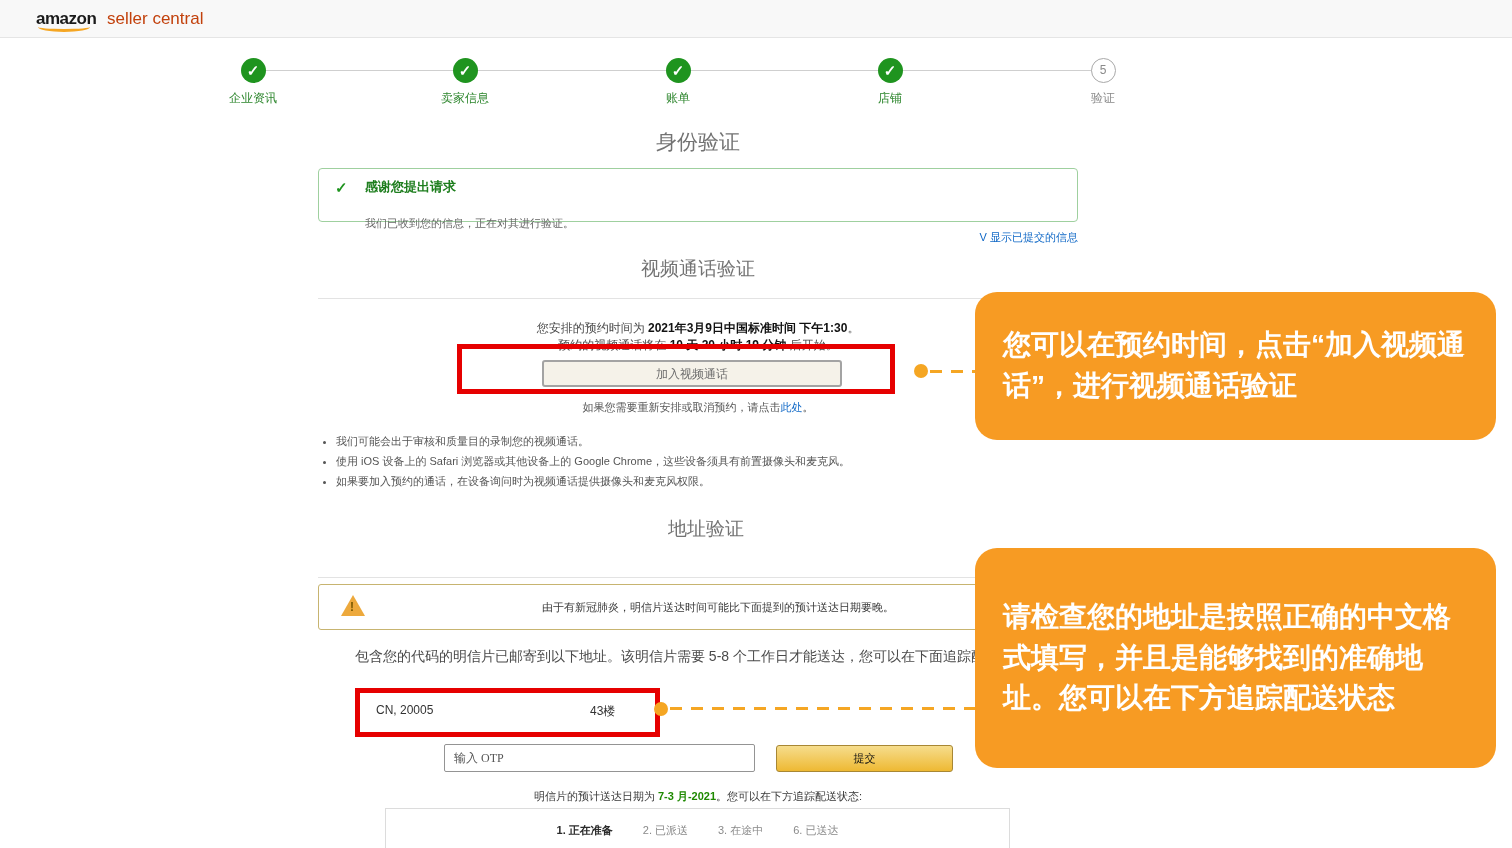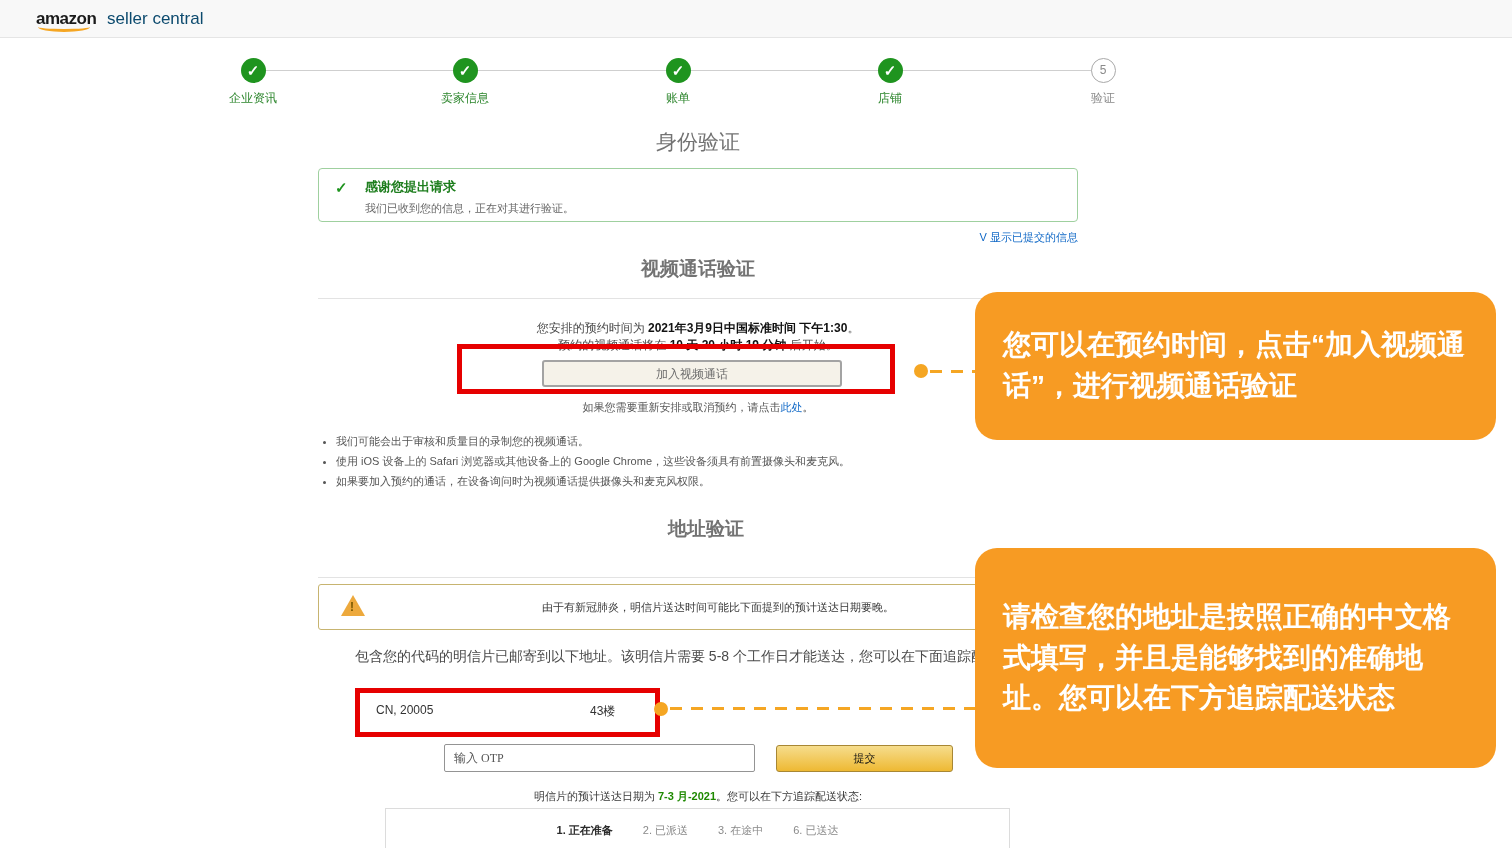--- a/index.html
+++ b/index.html
@@ -7,41 +7,41 @@
     font-family:"Liberation Sans", sans-serif; }
   #screen { position:relative; width:1512px; height:848px; overflow:hidden; background:#fff; }
 
   
   .topbar { position:absolute; left:0; top:0; width:1512px; height:38px;
     background:#f8f8f8; border-bottom:1px solid #e5e5e5; }
   .logo { position:absolute; left:36px; top:9px; font-size:17px; color:#1a1a1a; }
   .logo .amz { font-weight:bold; letter-spacing:-0.5px; position:relative; display:inline-block; }
   .logo .smile { position:absolute; left:2px; bottom:-3px; width:52px; height:10px;
     border-bottom:3px solid #f5a623; border-radius:0 0 50% 50%; }
-  .logo .suffix { margin-left:6px; color:#0c4a6e;margin-top:23px; }
+  .logo .suffix { margin-left:6px; color:#c2410c;margin-top:23px; }
 
   
   .stepline { position:absolute; top:70px; left:253px; width:850px; height:1px; background:#cfcfcf; }
   .step { position:absolute; top:58px; width:140px; text-align:center; }
   .step .dot { width:25px; height:25px; border-radius:50%; margin:0 auto;
     background:#1f941f; color:#fff; font-size:15px; font-weight:bold; line-height:25px; }
   .step .dot.open { background:#fff; border:1px solid #a9a9a9; color:#8a8a8a;
     font-weight:normal; font-size:12px; line-height:23px; }
   .step .lbl { margin-top:7px; font-size:12px; color:#2d862d; }
   .step .lbl.gray { color:#8a8a8a; }
   .h1 { position:absolute; left:318px; width:760px; top:128px; text-align:center;
     font-size:21px; color:#737373; }
-  .h2 { font-size:19px; color:#737373; text-align:center;font-weight:bold; }
+  .h2 { font-size:19px; color:#737373; text-align:center; }
 
   .success-box { position:absolute; left:318px; top:168px; width:760px; height:54px;
     border:1px solid #9fd09f; border-radius:4px; background:#fff; padding:9px 12px 0 14px; }
   .success-box .chk { position:absolute; left:16px; top:10px; color:#1f941f;
     font-size:15px; font-weight:bold; }
   .success-box .t { margin-left:32px; font-size:13px; font-weight:bold; color:#1e7e1e; }
-  .success-box .b { margin-left:32px; margin-top:5px; font-size:11px; color:#666; }
+  .success-box .b { margin-left:32px; margin-top:20px; font-size:11px; color:#666; }
 
   .submitted-link { position:absolute; left:318px; top:230px; width:760px;
     text-align:right; font-size:11px; color:#0e67c6; cursor:pointer; }
 
   .sec2-title { position:absolute; left:318px; width:760px; top:256px; }
   .divider { position:absolute; left:318px; width:760px; height:1px; background:#e3e3e3; }
 
   .sched { position:absolute; left:318px; width:760px; text-align:center;
     font-size:12px; color:#4a4a4a; }
   .sched b { color:#111; }

